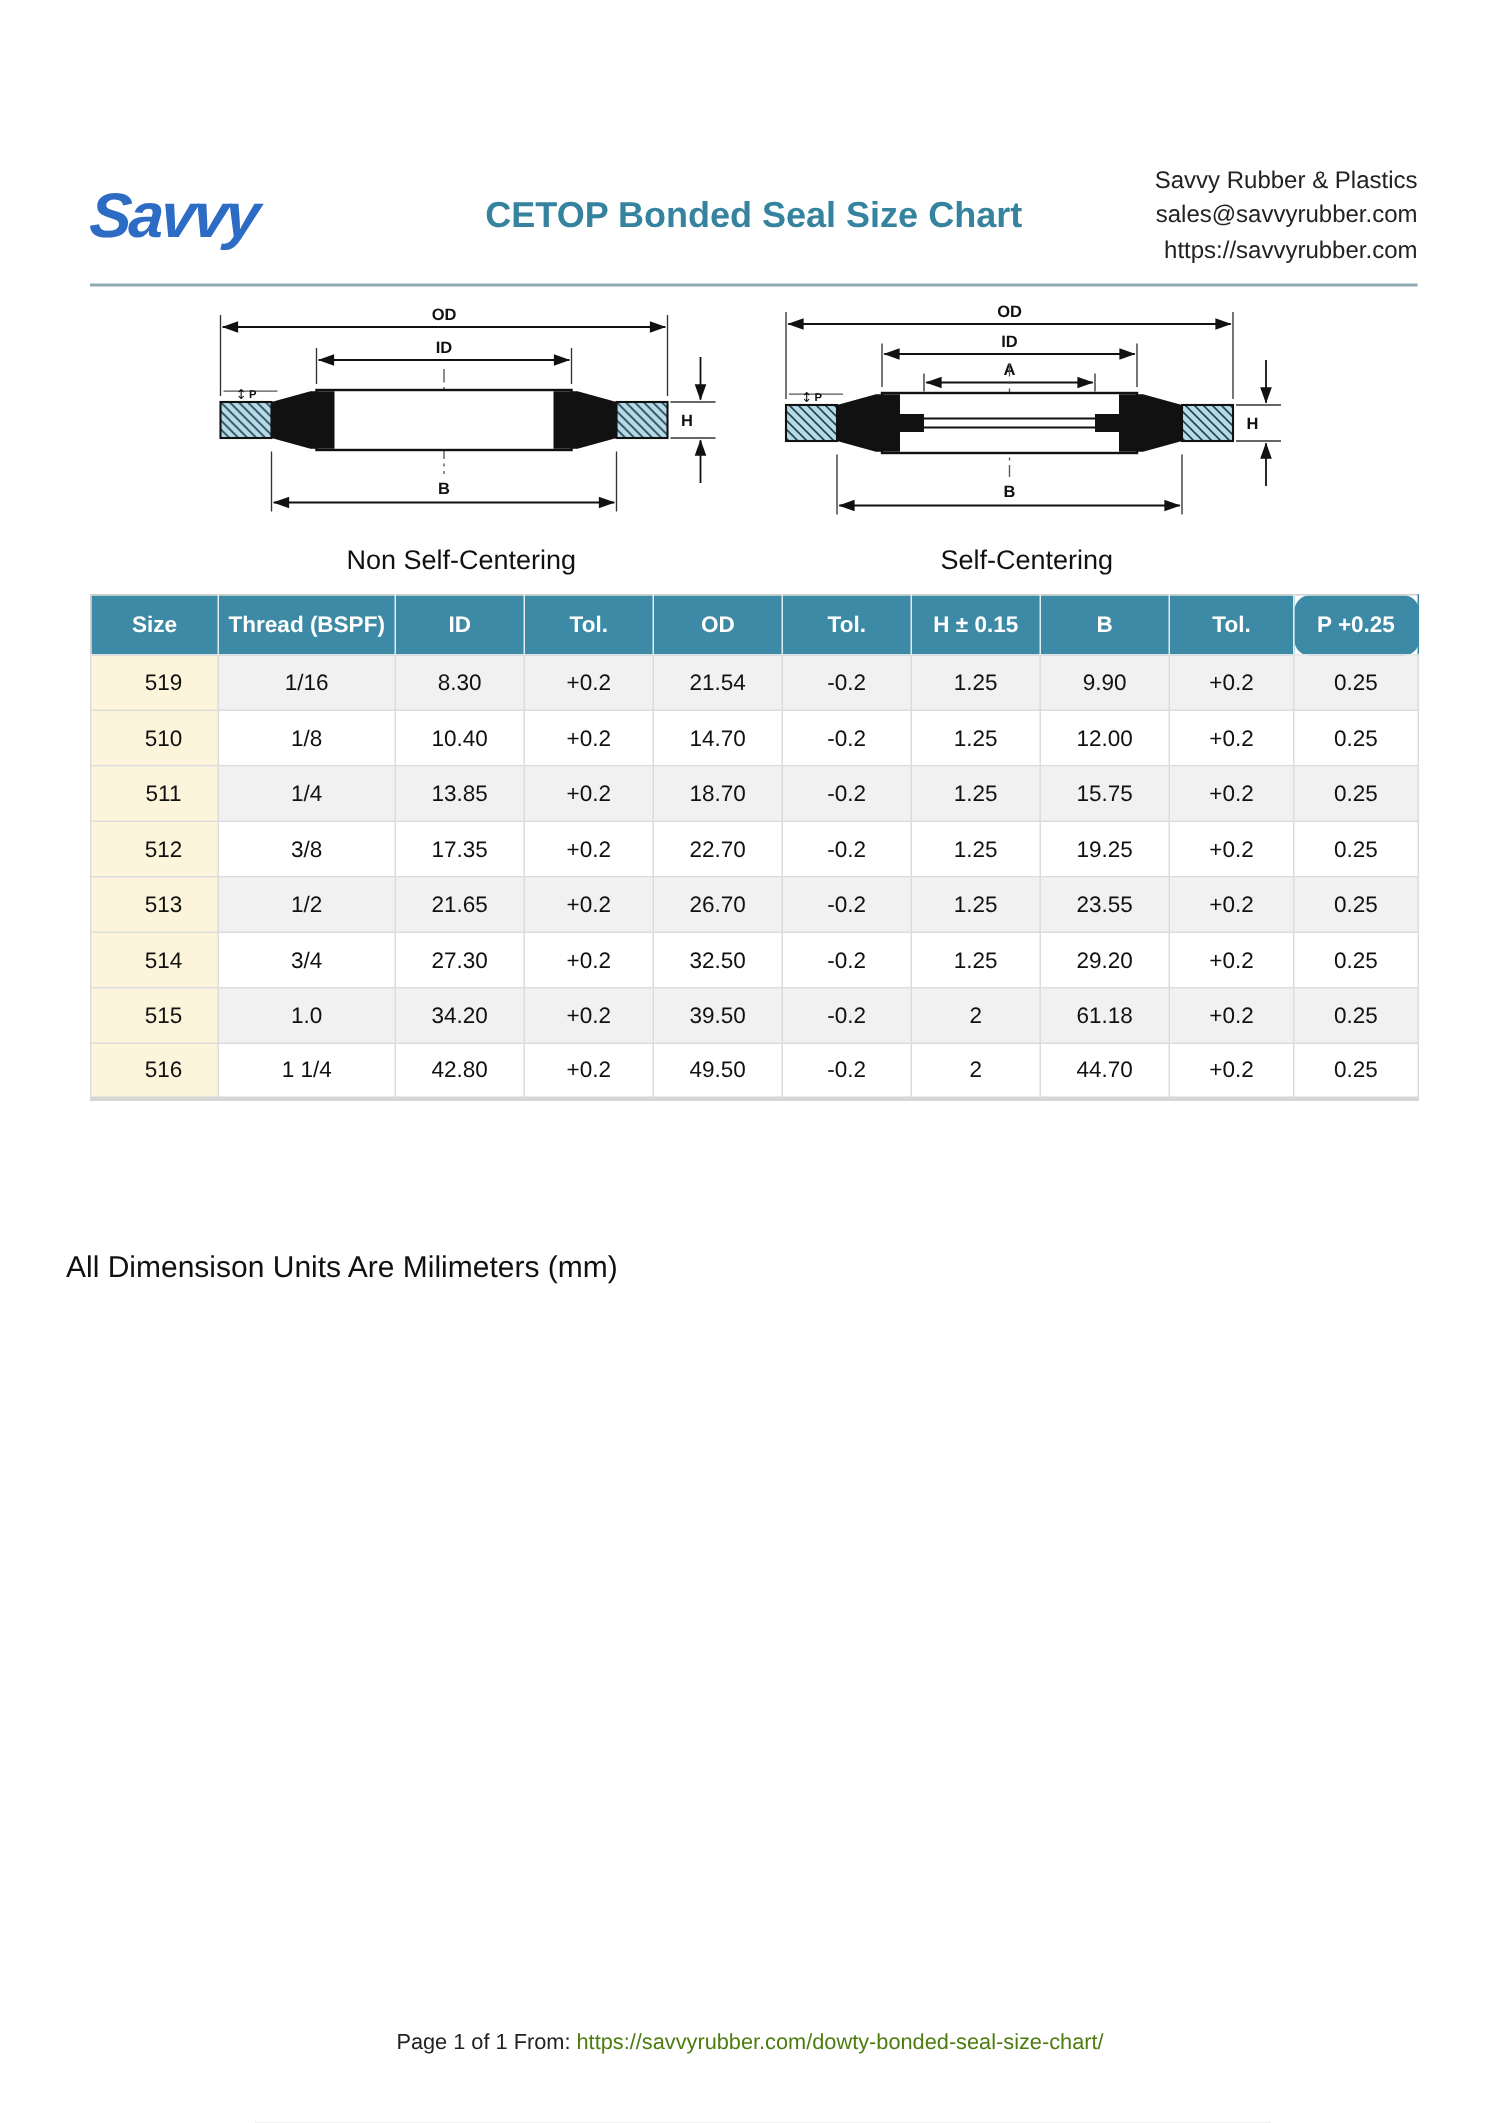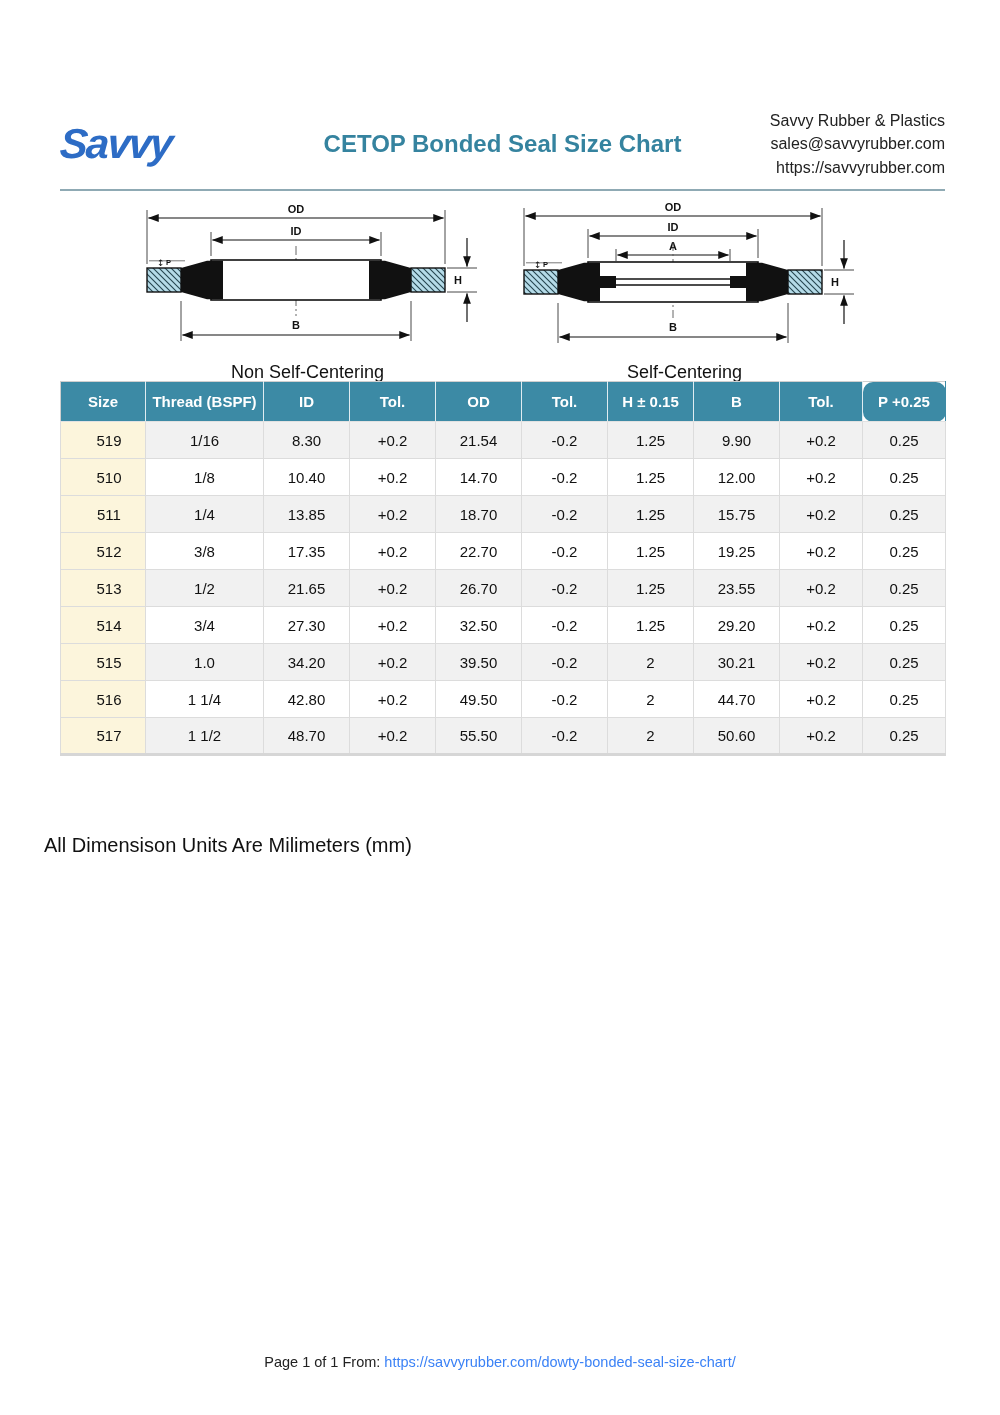--- a/index.html
+++ b/index.html
@@ -21,38 +21,38 @@
   
   .diagram-block { position:absolute; top:202px; width:345px; }
   .diagram-left  { left:135px; }
   .diagram-right { left:512px; }
   .caption { text-align:center; font-size:18px; color:#111; margin-top:4px; }
   svg text.dim { font-family:"Liberation Sans", sans-serif; font-size:11px; font-weight:bold; fill:#111; }
   svg text.tiny { font-family:"Liberation Sans", sans-serif; font-size:7.5px; font-weight:bold; fill:#111; }
   svg text.updown { font-family:"DejaVu Sans", sans-serif; font-size:9px; fill:#111; }
 
   
-  .size-table { position:absolute; top:381px; left:60px; width:885px;
+  .size-table { position:absolute; top:396px; left:60px; width:885px;
                 border-collapse:collapse; table-layout:fixed;
                 border:1px solid #cfcfcf; border-bottom:3px solid #d6d6d6; }
   .size-table th { background:#3c8aa5; color:#ffffff; font-size:15px; font-weight:bold;
                    height:40px; text-align:center; border-right:1px solid #dfecf1;
                    border-bottom:1px solid #e2e2e2; }
   .size-table th:last-child { border-right:1px solid #3c8aa5;border-radius:10px; }
   .size-table td { height:37px; text-align:center; font-size:15px; color:#111;
                    border:1px solid #dcdcdc; background:#ffffff; }
   .size-table tbody tr:nth-child(odd) td { background:#f1f1f1; }
   .size-table td:first-child { background:#fcf5dc !important;padding-left:12px; }
 
   .units-note { position:absolute; top:834px; left:44px; font-size:20px; color:#111; }
 
   
   .footer { position:absolute; top:1354px; left:0; width:100%; text-align:center;
             font-size:14.5px; color:#222; }
-  .footer a { color:#3b82f6; text-decoration:none; }
+  .footer a { color:#4d7c0f; text-decoration:none; }
 </style>
 </head>
 <body>
 
 <div class="page">
 
   <div class="header">
     <div class="logo">Savvy</div>
     <div class="title">CETOP Bonded Seal Size Chart</div>
     <div class="contact">
@@ -294,48 +294,36 @@
           <td>0.25</td>
         </tr>
         <tr>
           <td>515</td>
           <td>1.0</td>
           <td>34.20</td>
           <td>+0.2</td>
           <td>39.50</td>
           <td>-0.2</td>
           <td>2</td>
-          <td>30.21</td>
+          <td>61.18</td>
           <td>+0.2</td>
           <td>0.25</td>
         </tr>
         <tr>
           <td>516</td>
           <td>1 1/4</td>
           <td>42.80</td>
           <td>+0.2</td>
           <td>49.50</td>
           <td>-0.2</td>
           <td>2</td>
           <td>44.70</td>
           <td>+0.2</td>
           <td>0.25</td>
         </tr>
-        <tr>
-          <td>517</td>
-          <td>1 1/2</td>
-          <td>48.70</td>
-          <td>+0.2</td>
-          <td>55.50</td>
-          <td>-0.2</td>
-          <td>2</td>
-          <td>50.60</td>
-          <td>+0.2</td>
-          <td>0.25</td>
-        </tr>
       </tbody>
   </table>
 
   <div class="units-note">All Dimensison Units Are Milimeters (mm)</div>
 
   <div class="footer">
     <span>Page 1 of 1 From: </span><a href="#">https://savvyrubber.com/dowty-bonded-seal-size-chart/</a>
   </div>
 
 </div>

